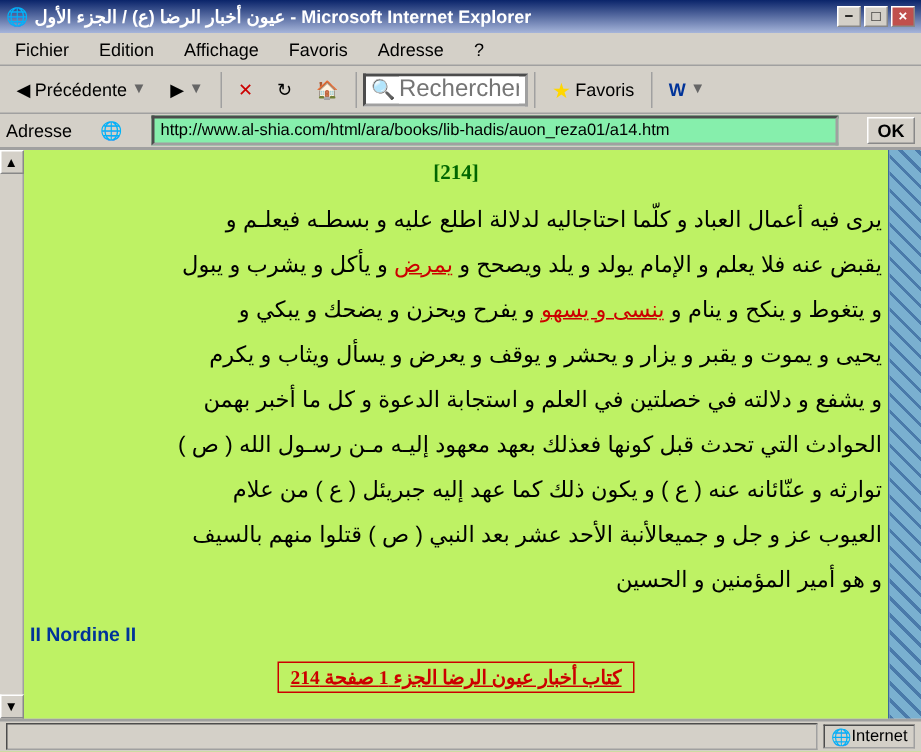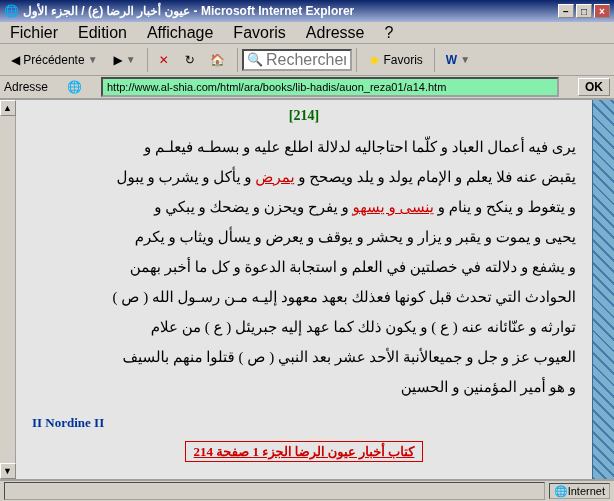--- a/index.html
+++ b/index.html
@@ -27,21 +27,21 @@
     }
 
     
     .menu-bar {
       background: #d4d0c8;
       height: 22px;
       display: flex;
       align-items: center;
       padding: 0 4px;
       gap: 8px;
-      font-size: 16px;
+      font-size: 12px;
       border-bottom: 1px solid #a0a0a0;
     }
     .menu-item { padding: 2px 6px; cursor: pointer; }
 
     
     .toolbar {
       background: #d4d0c8;
       height: 32px;
       display: flex;
       align-items: center;
@@ -110,22 +110,22 @@
       background: #d4d0c8;
       border: 1px solid #888; border-top-color: #fff; border-left-color: #fff;
       display: flex; align-items: center; justify-content: center;
       font-size: 9px; cursor: pointer;
     }
     .scroll-track { flex: 1; background: #d4d0c8; }
 
     
     .page-content {
       flex: 1;
-      background: #e5e5e5;
-      padding: 8px 16px;
+      background: #bef264;
+      padding: 8px 4px;
       overflow: hidden;
       direction: rtl;
       font-family: 'Times New Roman', serif;
     }
 
     
     .right-border {
       width: 22px;
       background: repeating-linear-gradient(
         45deg,
@@ -139,21 +139,21 @@
     .page-number {
       text-align: center;
       color: #006600;
       font-size: 14px;
       font-weight: bold;
       margin-bottom: 8px;
     }
 
     
     .arabic-text {
-      font-family: Liberation Serif, serif;
+      font-family: Liberation Sans, sans-serif;
       font-size: 15px;
       line-height: 2.0;
       text-align: justify;
       direction: rtl;
       color: #000;
     }
 
     .underlined { text-decoration: underline; color: #cc0000; }
 
     

